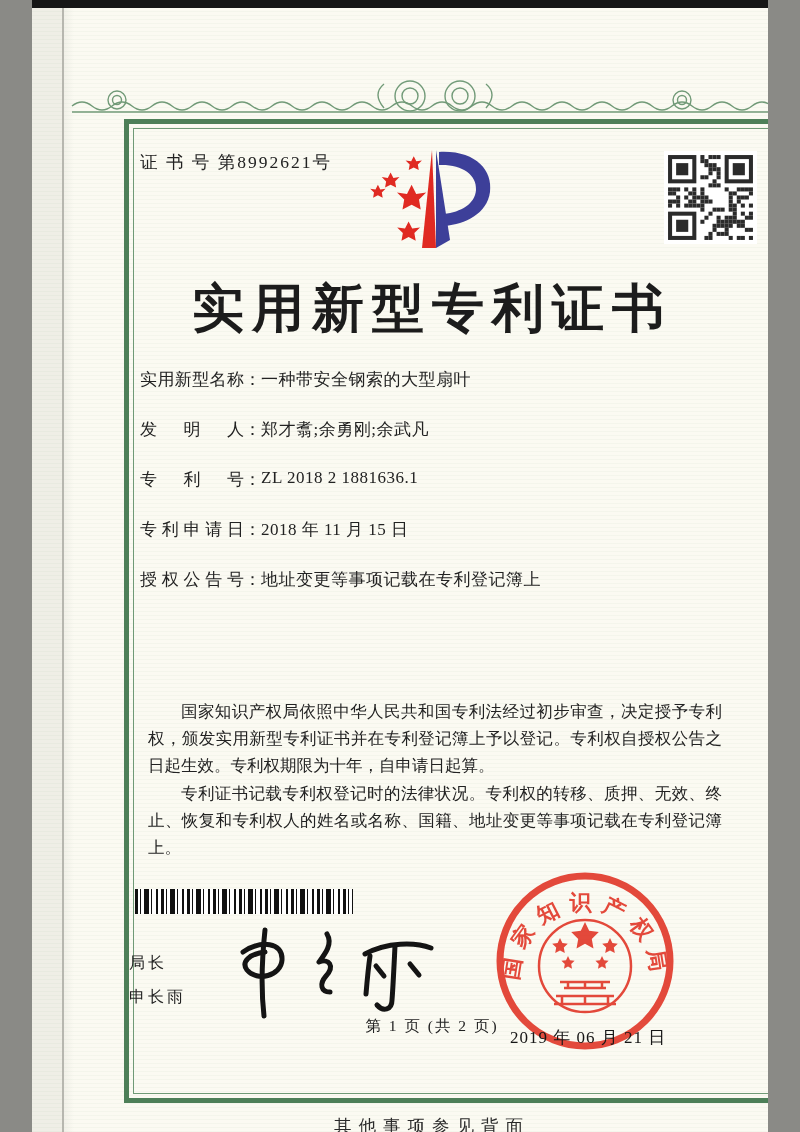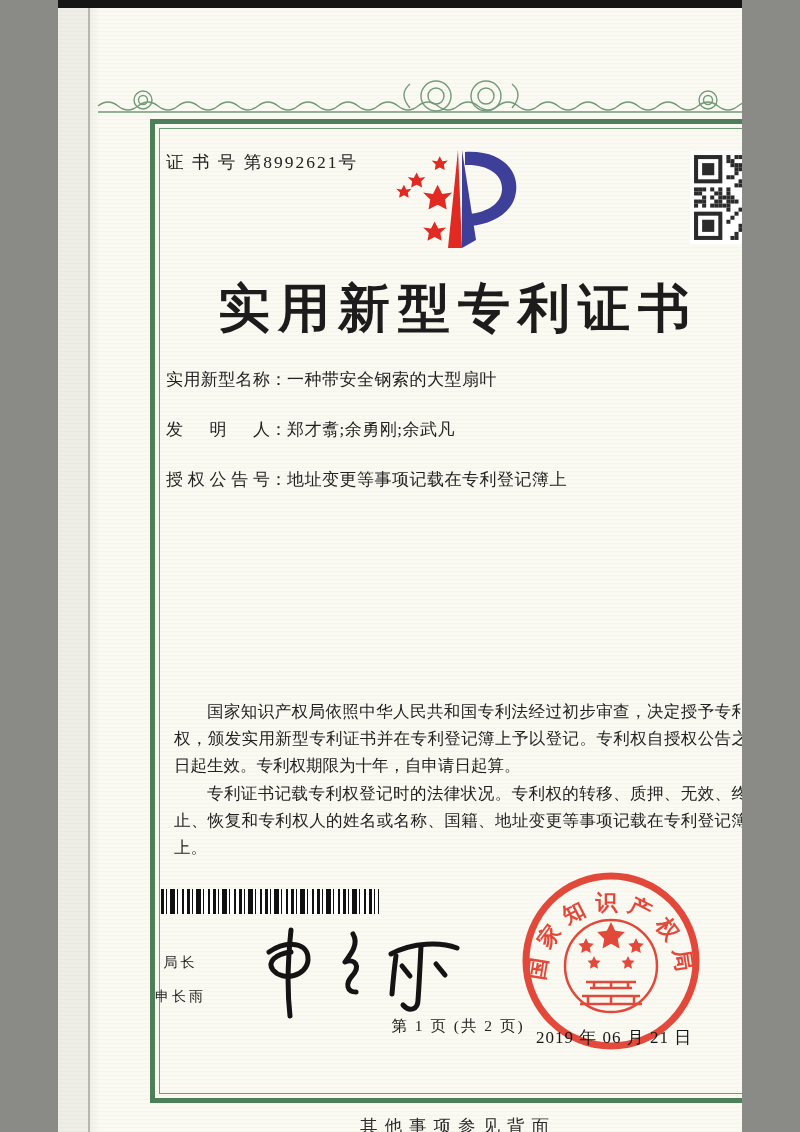--- a/index.html
+++ b/index.html
@@ -1,17 +1,17 @@
 <!DOCTYPE html>
 <html><head>
 <meta charset="utf-8">
 <style>
   html,body{margin:0;padding:0;background:#8a8a86;}
   .page{
-    position:relative;width:684px;height:1132px;margin:0 auto;overflow:hidden;
+    position:relative;width:736px;height:1132px;margin:0 auto;overflow:hidden;
     background:
       repeating-linear-gradient(0deg, rgba(110,160,115,.05) 0 1px, rgba(0,0,0,0) 1px 4px),
       linear-gradient(90deg,#efeee6 0 30px,#fbfaf2 42px),
       #fbfaf2;
     font-family:"Liberation Serif","DejaVu Serif",serif;
     color:#222;
   }
   .scan-top{position:absolute;left:0;top:0;width:800px;height:8px;background:#161616;}
   .scan-left{position:absolute;left:30px;top:8px;width:2px;height:1124px;background:#a9a9a1;opacity:.8;}
   .scan-right{position:absolute;left:791px;top:8px;width:2px;height:1124px;background:#d6d5cc;}
@@ -40,21 +40,21 @@
   .grant-b{position:absolute;left:347px;top:0;white-space:nowrap;}
   .paras{position:absolute;left:116px;top:698px;width:574px;font-size:16.5px;line-height:1.65;text-align:justify;}
   .paras p{margin:0;text-indent:2em;}
   .barcode{
     position:absolute;left:103px;top:889px;width:218px;height:25px;
     background:repeating-linear-gradient(90deg,
       #111 0 3px,#fff 3px 5px,#111 5px 6px,#fff 6px 9px,
       #111 9px 14px,#fff 14px 16px,#111 16px 17px,#fff 17px 21px,
       #111 21px 23px,#fff 23px 26px);
   }
-  .officer{position:absolute;left:97px;top:946px;font-size:14px;line-height:34px;letter-spacing:3px;text-align:center;}
+  .officer{position:absolute;left:97px;top:946px;font-size:16px;line-height:34px;letter-spacing:3px;}
   .signature{position:absolute;left:195px;top:918px;width:220px;height:108px;}
   .seal{position:absolute;left:462px;top:870px;width:182px;height:182px;opacity:.93;}
   .seal-date{position:absolute;left:478px;top:1026px;font-size:17px;letter-spacing:1px;color:#161616;}
   .page-footer{position:absolute;left:0;top:1016px;width:800px;text-align:center;font-size:15.5px;letter-spacing:2px;}
   .back-note{position:absolute;left:0;top:1114px;width:800px;text-align:center;font-size:17.5px;letter-spacing:7px;color:#2a2a2a;}
 </style>
 </head>
 <body>
 
 <div class="page">
@@ -232,20 +232,26 @@
   <h1 class="title">实用新型专利证书</h1>
 
   <div class="fields">
     <div class="f-row">
       <span class="f-label">实用新型名称</span><span class="f-colon">：</span><span class="f-value">一种带安全钢索的大型扇叶</span>
     </div>
     <div class="f-row">
       <span class="f-label">发明人</span><span class="f-colon">：</span><span class="f-value">郑才翥;余勇刚;余武凡</span>
     </div>
     <div class="f-row">
+      <span class="f-label">专利号</span><span class="f-colon">：</span><span class="f-value">ZL 2018 2 1881636.1</span>
+    </div>
+    <div class="f-row">
+      <span class="f-label">专利申请日</span><span class="f-colon">：</span><span class="f-value">2018 年 11 月 15 日</span>
+    </div>
+    <div class="f-row">
       <span class="f-label">授权公告号</span><span class="f-colon">：</span><span class="f-value">地址变更等事项记载在专利登记簿上</span>
     </div>
   </div>
 
   <div class="paras">
     <p>国家知识产权局依照中华人民共和国专利法经过初步审查，决定授予专利权，颁发实用新型专利证书并在专利登记簿上予以登记。专利权自授权公告之日起生效。专利权期限为十年，自申请日起算。</p>
     <p>专利证书记载专利权登记时的法律状况。专利权的转移、质押、无效、终止、恢复和专利权人的姓名或名称、国籍、地址变更等事项记载在专利登记簿上。</p>
   </div>
 
   <div class="barcode"></div>

